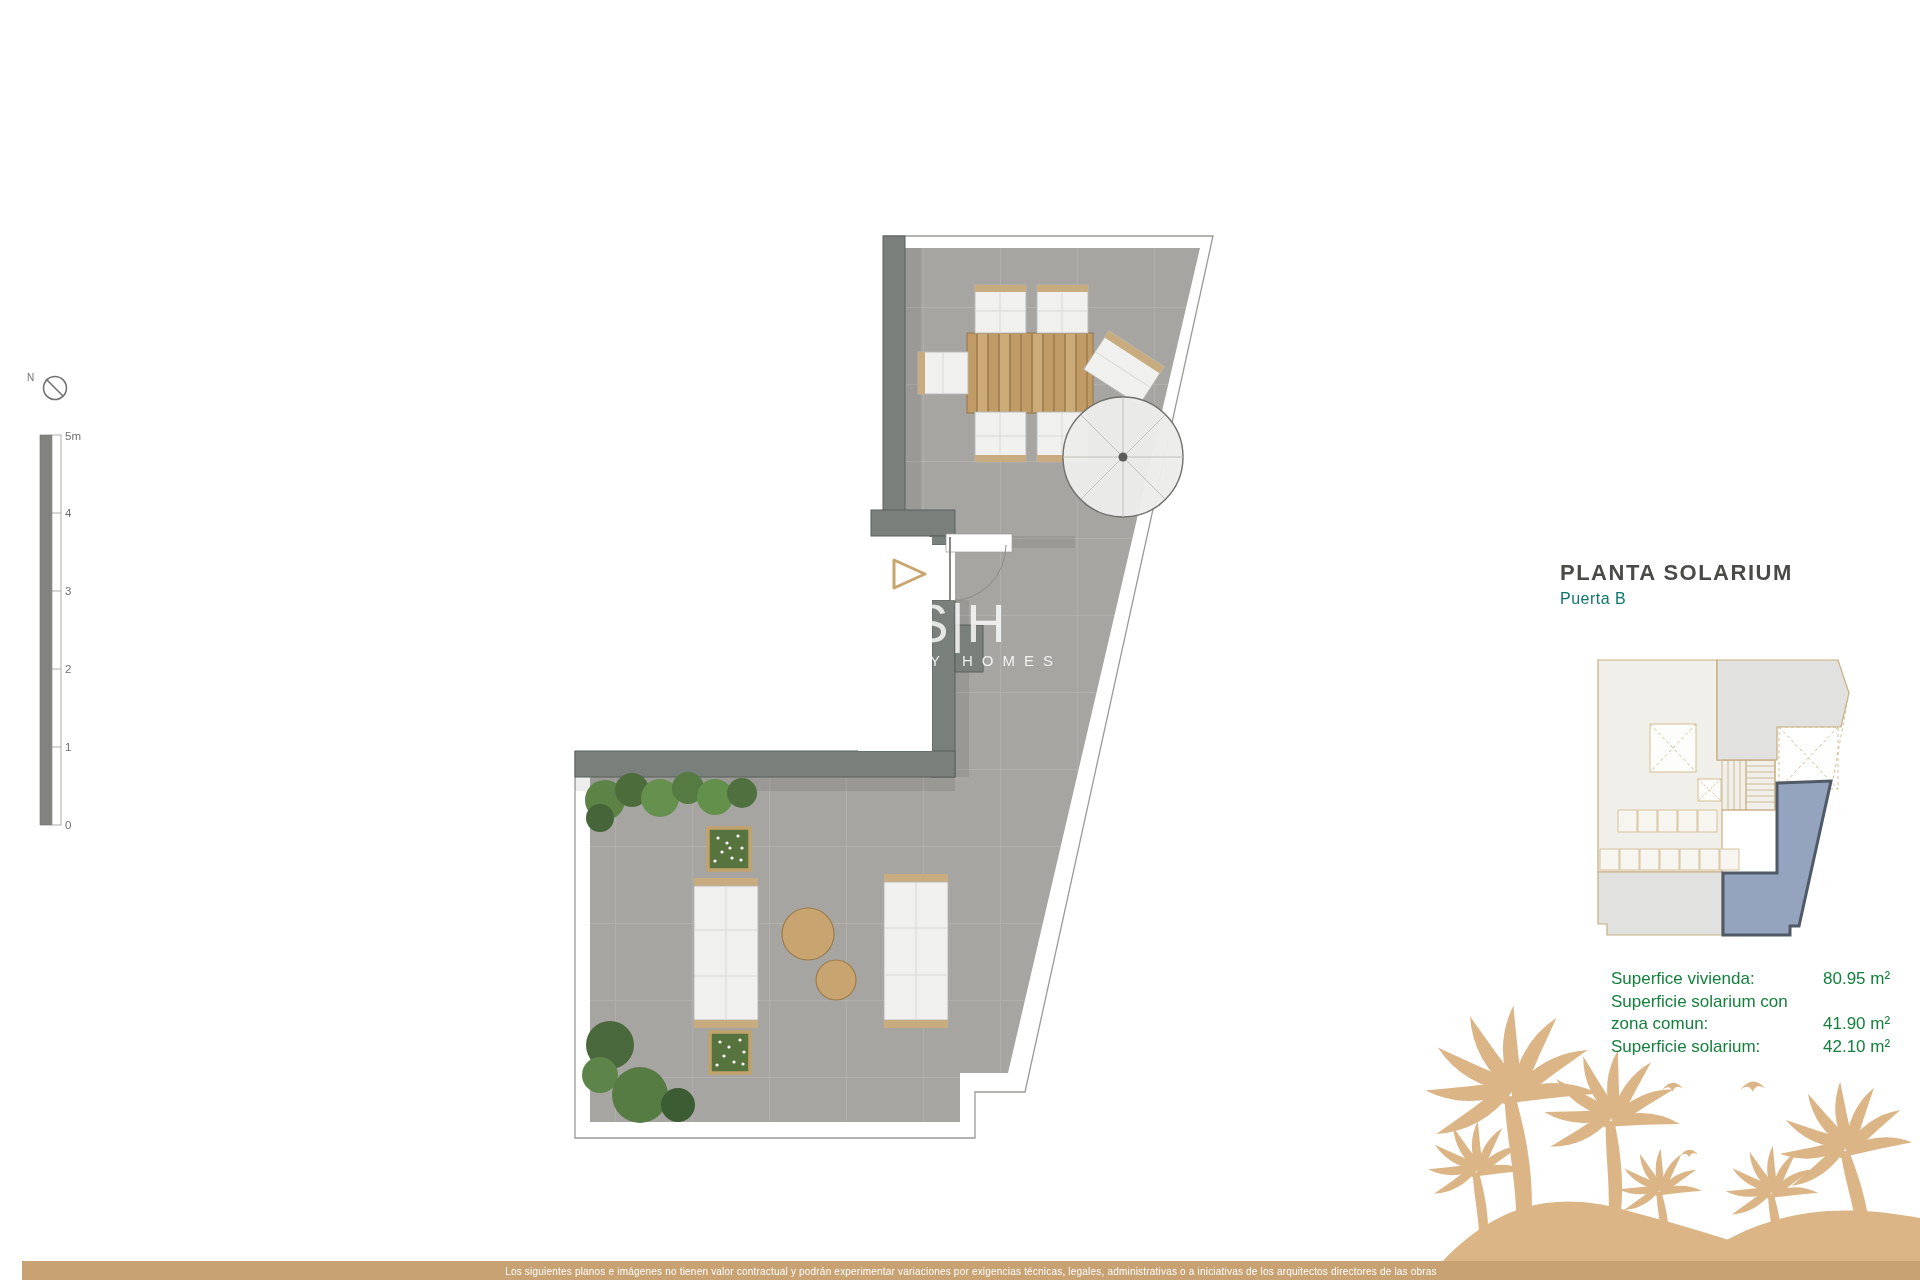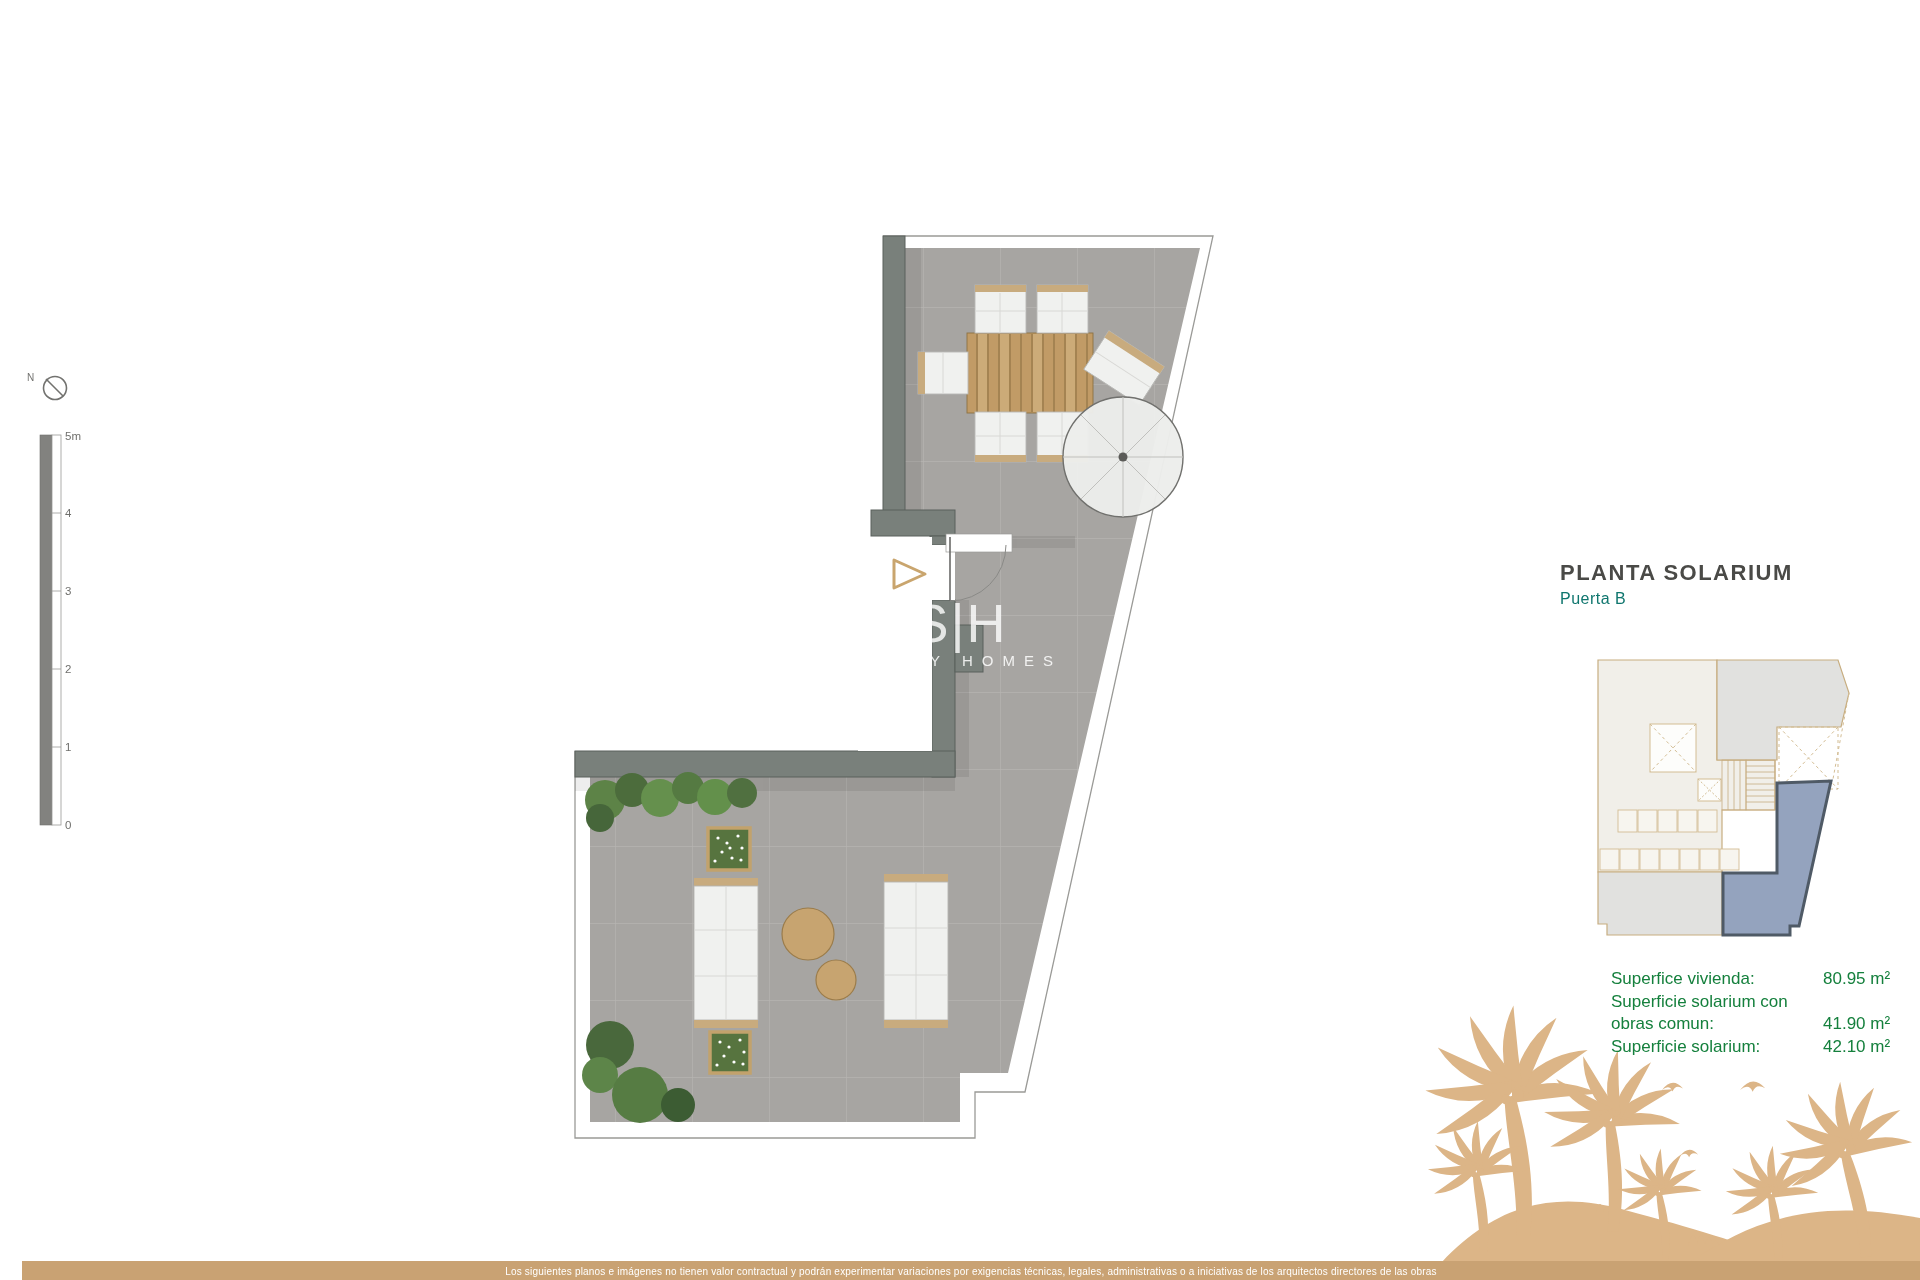--- a/index.html
+++ b/index.html
@@ -331,21 +331,21 @@
   <div class="areas-block">
     <div class="area-row">
       <span class="area-label">Superfice vivienda:</span>
       <span class="area-value">80.95 m²</span>
     </div>
     <div class="area-row">
       <span class="area-label">Superficie solarium con</span>
       <span class="area-value"></span>
     </div>
     <div class="area-row">
-      <span class="area-label">obras comun:</span>
+      <span class="area-label">zona comun:</span>
       <span class="area-value">41.90 m²</span>
     </div>
     <div class="area-row">
       <span class="area-label">Superficie solarium:</span>
       <span class="area-value">42.10 m²</span>
     </div>
   </div>
 
   <div class="disclaimer-bar">
     <span>Los siguientes planos e imágenes no tienen valor contractual y podrán experimentar variaciones por exigencias técnicas, legales, administrativas o a iniciativas de los arquitectos directores de las obras</span>

